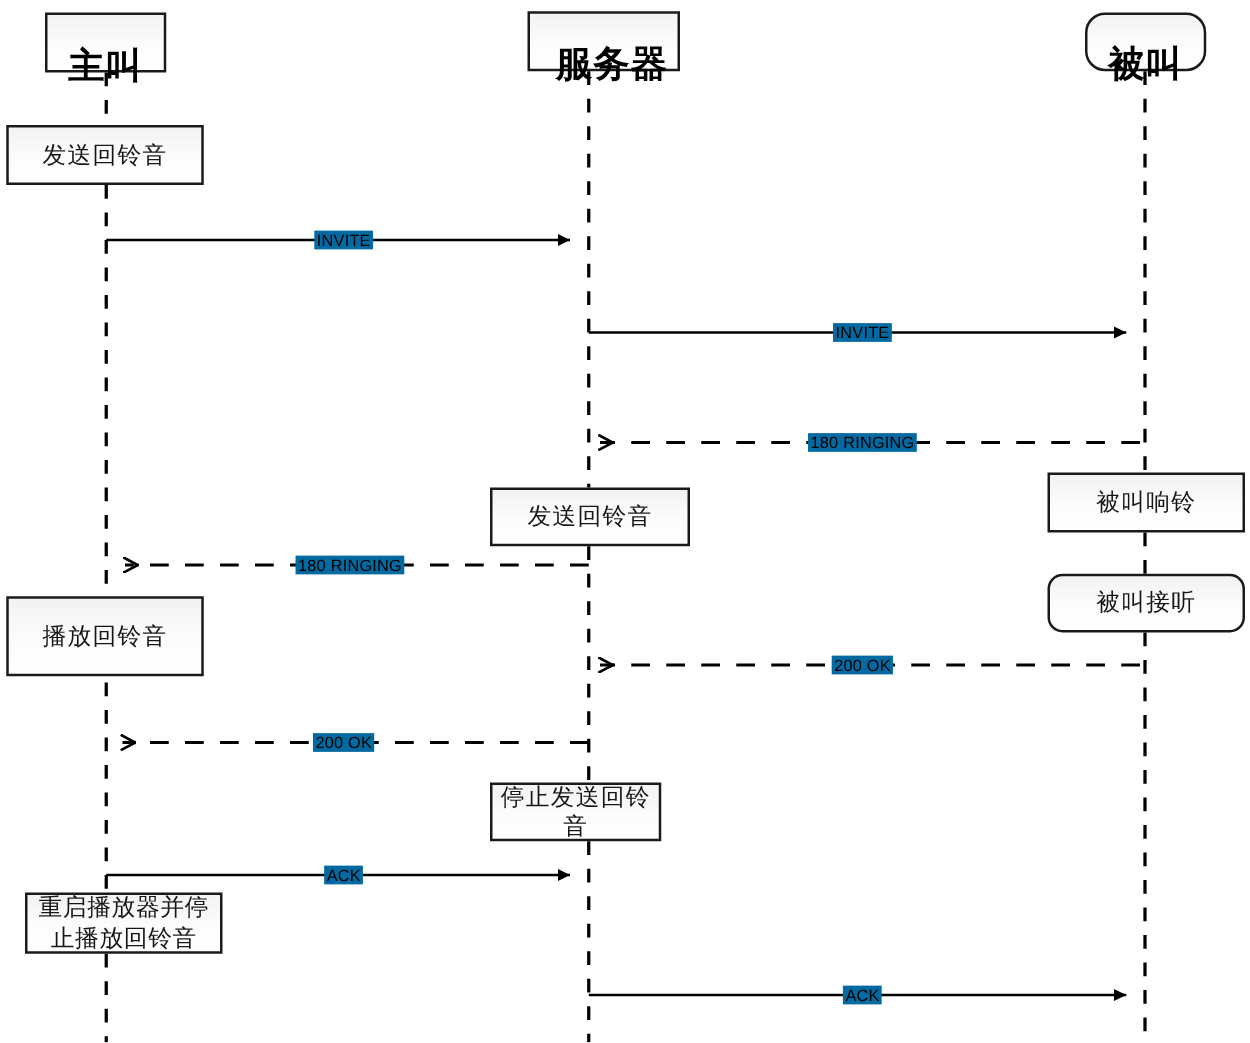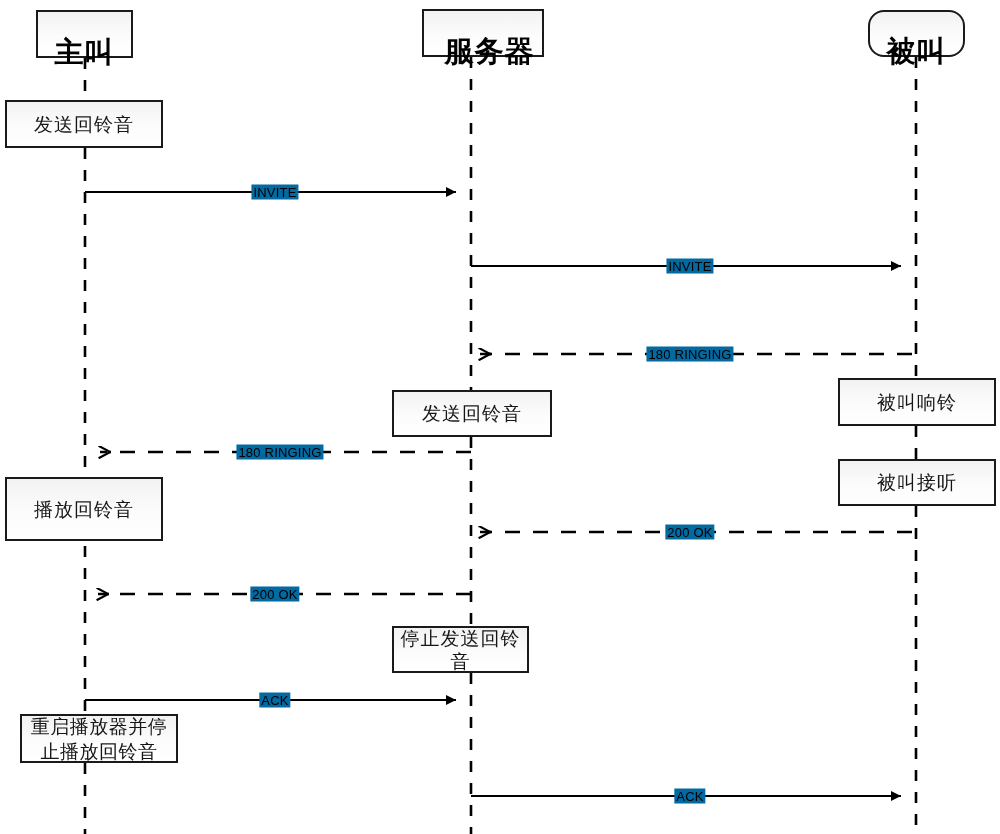--- a/index.html
+++ b/index.html
@@ -119,21 +119,21 @@
       </div>
       <div class="node-box" style="left: 392px; top: 390px; width: 160px; height: 47px;">
         <span class="activation">发送回铃音</span>
       </div>
       <div class="node-box" style="left: 838px; top: 378px; width: 158px; height: 48px;">
         <span class="activation">被叫响铃</span>
       </div>
       <div class="node-box" style="left: 5px; top: 477px; width: 158px; height: 64px;">
         <span class="activation">播放回铃音</span>
       </div>
-      <div class="node-box" style="left: 838px; top: 459px; width: 158px; height: 47px;">
+      <div class="node-box" style="left: 838px; top: 459px; width: 158px; height: 47px; border-radius: 12px;">
         <span class="activation">被叫接听</span>
       </div>
       <div class="node-box" style="left: 392px; top: 626px; width: 137px; height: 47px;">
         <span class="activation">停止发送回铃音</span>
       </div>
       <div class="node-box" style="left: 6px; top: 714px; width: 158px; height: 49px; margin-left: 14px;">
         <span class="activation two-line">重启播放器并停<br>止播放回铃音</span>
       </div>
     </div>
   <div id="label-layer">

